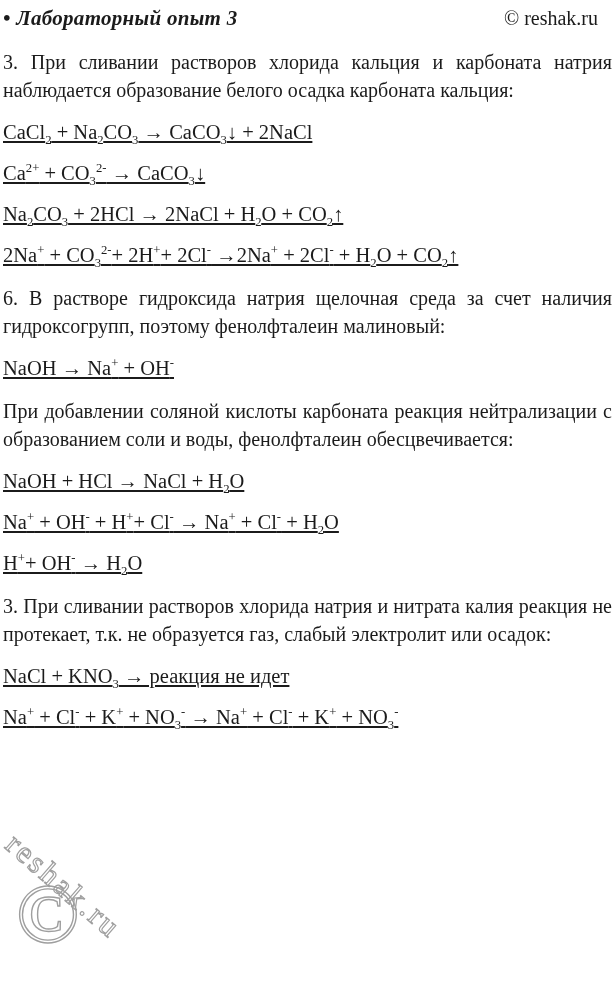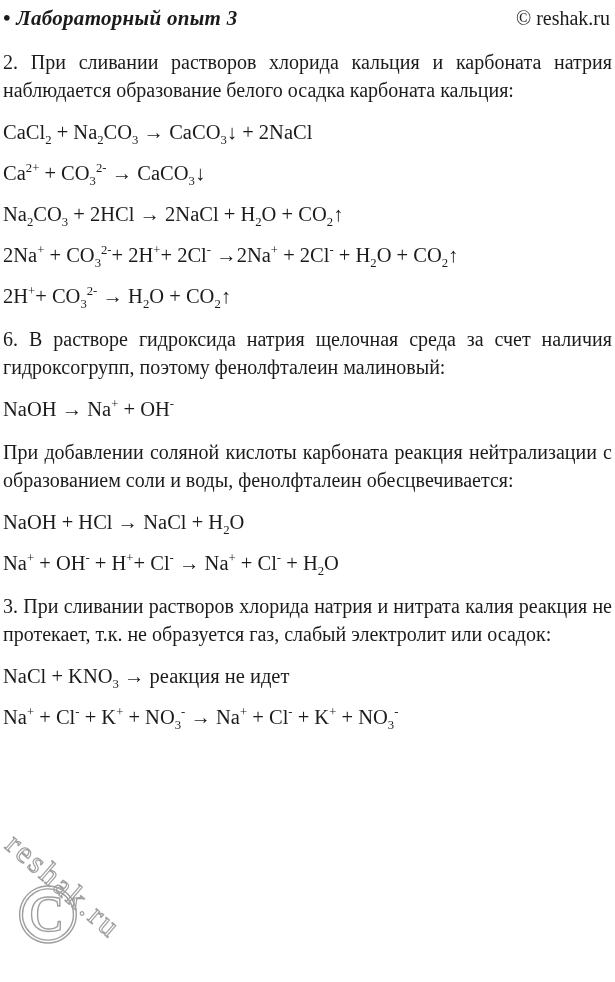--- a/index.html
+++ b/index.html
@@ -13,21 +13,21 @@
     overflow: hidden;
     font-family: "Liberation Serif", "DejaVu Serif", serif;
     color: #1b1b1b;
   }
   .content { position: relative; z-index: 1; }
   .header-row {
     display: flex;
     justify-content: space-between;
     align-items: center;
     line-height: 28px;
-    margin: 0 2px 16px 0;
+    margin: 0 14px 16px 0;
   }
   .doc-title {
     font-weight: bold;
     font-style: italic;
     font-size: 21px;
     letter-spacing: 0.3px;
   }
   .copyright {
     font-size: 20px;
     font-style: normal;
@@ -36,20 +36,21 @@
     font-size: 20px;
     line-height: 28px;
     text-align: justify;
     margin: 16px 0;
   }
   .eq {
     font-size: 20.5px;
     line-height: 25px;
     margin: 16px 0;
     white-space: nowrap;
+    text-decoration: underline;
   }
   .eq sub { font-size: 0.62em; line-height: 0; }
   .eq sup { font-size: 0.62em; line-height: 0; }
   
   .watermark {
     position: absolute;
     left: 0; top: 0; width: 100%; height: 100%;
     z-index: 2;
     pointer-events: none;
   }
@@ -81,33 +82,33 @@
 
 <div class="page">
 
   <div class="content">
 
     <div class="header-row">
       <span class="doc-title"><span>•</span> <span>Лабораторный опыт 3</span></span>
       <span class="copyright">© reshak.ru</span>
     </div>
 
-    <p class="para">2. При сливании растворов хлорида кальция и карбоната натрия наблюдается образование белого осадка карбоната кальция:</p>
+    <p class="para">3. При сливании растворов хлорида кальция и карбоната натрия наблюдается образование белого осадка карбоната кальция:</p>
     <div class="eq">CaCl<sub>2</sub> + Na<sub>2</sub>CO<sub>3</sub> → CaCO<sub>3</sub>↓ + 2NaCl</div>
     <div class="eq">Ca<sup>2+</sup> + CO<sub>3</sub><sup>2-</sup> → CaCO<sub>3</sub>↓</div>
 
     <div class="eq">Na<sub>2</sub>CO<sub>3</sub> + 2HCl → 2NaCl + H<sub>2</sub>O + CO<sub>2</sub>↑</div>
     <div class="eq">2Na<sup>+</sup> + CO<sub>3</sub><sup>2-</sup>+ 2H<sup>+</sup>+ 2Cl<sup>-</sup> →2Na<sup>+</sup> + 2Cl<sup>-</sup> + H<sub>2</sub>O + CO<sub>2</sub>↑</div>
-    <div class="eq">2H<sup>+</sup>+ CO<sub>3</sub><sup>2-</sup> → H<sub>2</sub>O + CO<sub>2</sub>↑</div>
 
     <p class="para">6. В растворе гидроксида натрия щелочная среда за счет наличия гидроксогрупп, поэтому фенолфталеин малиновый:</p>
     <div class="eq">NaOH → Na<sup>+</sup> + OH<sup>-</sup></div>
     <p class="para">При добавлении соляной кислоты карбоната реакция нейтрализации с образованием соли и воды, фенолфталеин обесцвечивается:</p>
     <div class="eq">NaOH + HCl → NaCl + H<sub>2</sub>O</div>
     <div class="eq">Na<sup>+</sup> + OH<sup>-</sup> + H<sup>+</sup>+ Cl<sup>-</sup> → Na<sup>+</sup> + Cl<sup>-</sup> + H<sub>2</sub>O</div>
+    <div class="eq">H<sup>+</sup>+ OH<sup>-</sup> → H<sub>2</sub>O</div>
 
     <p class="para">3. При сливании растворов хлорида натрия и нитрата калия реакция не протекает, т.к. не образуется газ, слабый электролит или осадок:</p>
     <div class="eq">NaCl + KNO<sub>3</sub> → реакция не идет</div>
     <div class="eq">Na<sup>+</sup> + Cl<sup>-</sup> + K<sup>+</sup> + NO<sub>3</sub><sup>-</sup> → Na<sup>+</sup> + Cl<sup>-</sup> + K<sup>+</sup> + NO<sub>3</sub><sup>-</sup></div>
 
   </div>
 
   <div class="watermark">
     <span class="wm-symbol">©</span>
     <span class="wm-text">reshak.ru</span>

